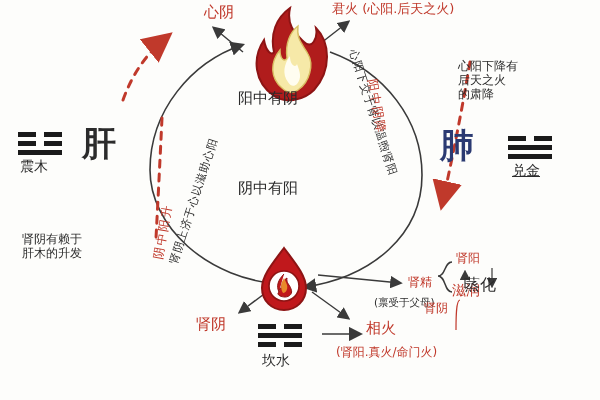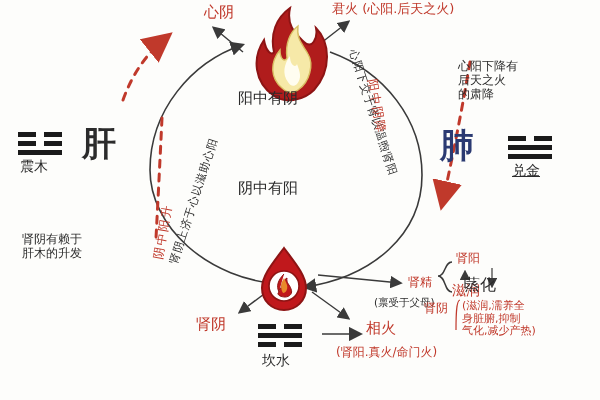--- a/index.html
+++ b/index.html
@@ -146,23 +146,20 @@
   <div class="txt xs red" style="left:336px;top:346px;font-size:12px;">(肾阳.真火/命门火)</div>
 
   <div class="txt sm red" style="left:408px;top:276px;">肾精</div>
   <div class="txt xs blk" style="left:374px;top:296px;">(禀受于父母)</div>
 
   <div class="txt sm red" style="left:456px;top:252px;">肾阳</div>
   <div class="txt sm red" style="left:424px;top:302px;">肾阴</div>
   <div class="txt xs red" style="left:452px;top:282px;font-size:14px;">滋润</div>
   <div class="txt xs blk" style="left:464px;top:276px;font-size:16px;">蒸化</div>
 
-  <div class="txt xs red" style="left:462px;top:300px;font-size:11px;">(滋润,濡养全
-身脏腑,抑制
-气化,减少产热)</div>
 
   <div class="txt xs blk rot" style="left:168px;top:262px;transform:rotate(-72deg);font-size:11px;letter-spacing:1px;">肾阴上济于心以滋助心阳</div>
   <div class="txt xs red rot" style="left:152px;top:258px;transform:rotate(-80deg);font-size:12px;letter-spacing:2px;">阴中阳升</div>
 
   <div class="txt xs blk rot" style="left:358px;top:48px;transform:rotate(72deg);font-size:11px;letter-spacing:1px;">心阳下交于肾以温煦肾阳</div>
   <div class="txt xs red rot" style="left:378px;top:78px;transform:rotate(80deg);font-size:12px;letter-spacing:2px;">阳中阴降</div>
 
 </div>
 
 </body></html>

